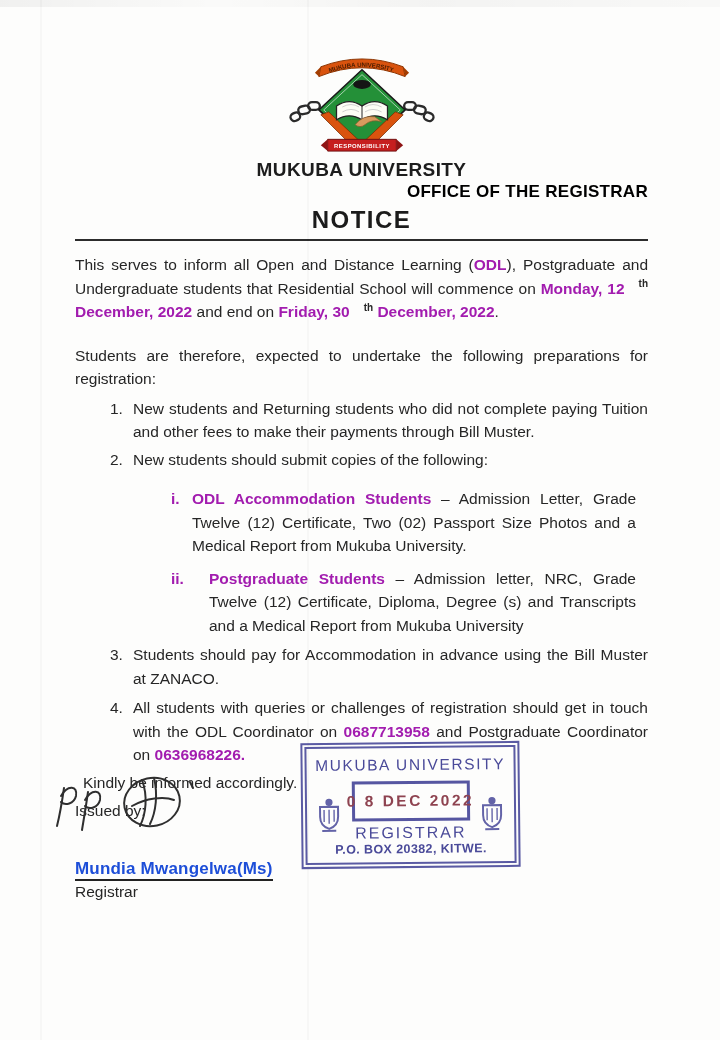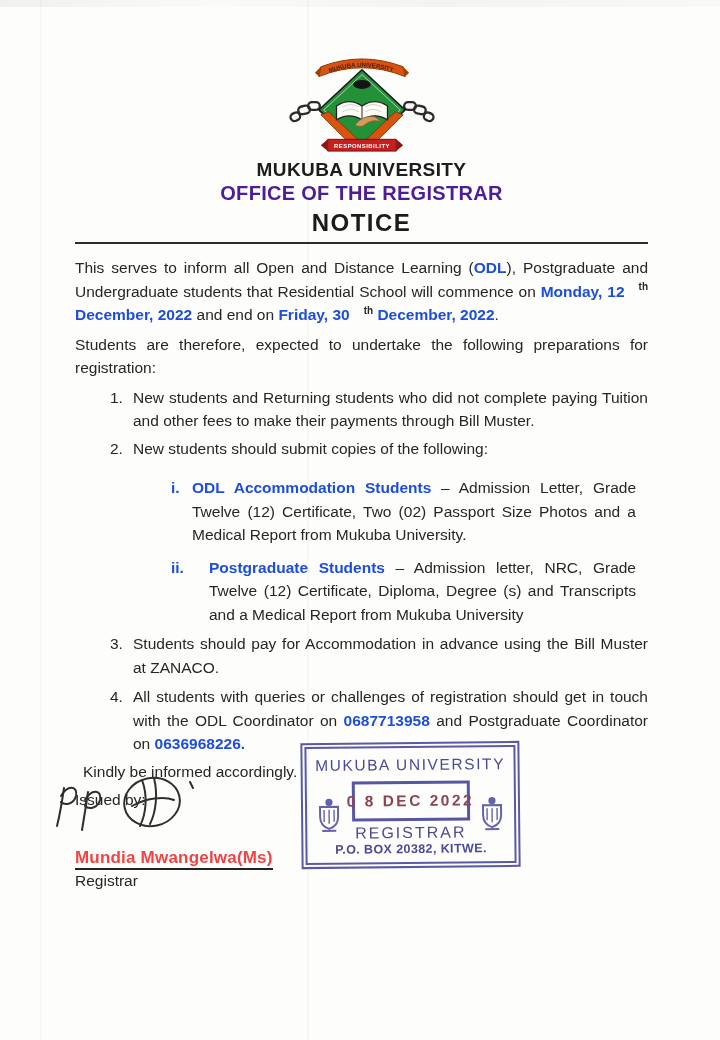--- a/index.html
+++ b/index.html
@@ -4,36 +4,36 @@
 <style>
   html,body{margin:0;padding:0;background:#e9e9e9;}
   .page{position:relative;width:720px;height:1040px;background:#fdfdfc;overflow:hidden;
         font-family:"Liberation Sans",sans-serif;color:#262626;margin:0 auto;}
   .crease-v{position:absolute;top:0;bottom:0;width:2px;background:rgba(0,0,0,0.025);}
   .smudge-top{position:absolute;top:0;left:0;right:0;height:7px;
         background:linear-gradient(90deg,rgba(0,0,0,.05),rgba(0,0,0,.01) 30%,rgba(0,0,0,.04) 60%,rgba(0,0,0,.02));}
   .content{padding:0 72px 0 75px;}
   .logo-wrap{text-align:center;padding-top:56px;line-height:0;}
   .h-univ{font-size:19px;font-weight:bold;text-align:center;margin:3px 0 0;letter-spacing:.4px;color:#1d1d1d;}
-  .h-office{font-size:20px;font-weight:bold;text-align:center;margin:1px 0 0;letter-spacing:.3px;color:#4c1d95;}
+  .h-office{font-size:17px;font-weight:bold;text-align:right;margin:1px 0 0;letter-spacing:.3px;color:#000000;}
   .h-notice{font-size:24px;font-weight:bold;text-align:center;margin:4px 0 0;letter-spacing:1.5px;color:#1b1b1b;}
   .rule{border:0;border-top:2.5px solid #2c2c2c;margin:5px 0 0;}
   .para{font-size:15.5px;line-height:23.5px;text-align:justify;margin:12px 0 0;}
-  .b{font-weight:bold;color:#1d4ed8;}
+  .b{font-weight:bold;color:#a21caf;}
   sup.sup{font-size:10px;font-weight:bold;vertical-align:super;line-height:0;padding-left:14px;}
   .li{display:flex;font-size:15.5px;line-height:23.5px;margin:4px 0 0 35px;}
   .li .num{flex:none;width:23px;}
   .li .txt{flex:1;text-align:justify;}
   .li.sub{margin:16px 12px 0 96px;}
   .li.sub .num{width:21px;}
   .li.sub2{margin-top:9px;gap:17px;}
   .closing{font-size:15.5px;line-height:23.5px;margin:4px 8px 0;}
   .issued{font-size:15.5px;line-height:23.5px;margin:5px 0 0;}
   .sig-svg{position:absolute;left:52px;top:766px;}
-  .name{display:inline-block;font-size:17px;font-weight:bold;color:#ef4444;
+  .name{display:inline-block;font-size:17px;font-weight:bold;color:#1d4ed8;
         border-bottom:2.2px solid #222;margin:36px 0 0;letter-spacing:.2px;text-align:center;}
   .title{font-size:15.5px;margin:2px 0 0;}
   .stamp{position:absolute;left:301px;top:742px;width:219px;height:126px;
          border:6px double rgba(72,72,153,.9);box-sizing:border-box;transform:rotate(-.6deg);
          color:#4a4a99;text-align:center;background:rgba(255,255,255,0);}
   .stamp-univ{font-size:15.5px;letter-spacing:1.6px;margin-top:8px;font-weight:500;}
   .stamp-datebox{width:118px;height:40px;margin:7px auto 0;border:3px solid rgba(72,72,153,.92);
          box-sizing:border-box;display:flex;align-items:center;justify-content:center;}
   .stamp-date{font-size:15.5px;font-weight:bold;letter-spacing:2.5px;color:#8e4350;white-space:nowrap;}
   .stamp-reg{font-size:16px;letter-spacing:2px;margin-top:3px;}
@@ -83,21 +83,21 @@
       </svg>
     </div>
 
     <div class="h-univ">MUKUBA UNIVERSITY</div>
     <div class="h-office">OFFICE OF THE REGISTRAR</div>
     <div class="h-notice">NOTICE</div>
     <hr class="rule">
 
     <p class="para"><span>This serves to inform all Open and Distance Learning (</span><span class="b">ODL</span><span>), Postgraduate and Undergraduate students that Residential School will commence on </span><span class="b">Monday, 12</span><sup class="sup">th</sup><span class="b"> December, 2022</span><span> and end on </span><span class="b">Friday, 30</span><sup class="sup">th</sup><span class="b"> December, 2022</span><span>.</span></p>
 
-    <p class="para" style="margin-top:6px">Students are therefore, expected to undertake the following preparations for registration:</p>
+    <p class="para" style="margin-top:20px">Students are therefore, expected to undertake the following preparations for registration:</p>
 
     <div class="li" style="margin-top:6px">
       <span class="num">1.</span>
       <span class="txt">New students and Returning students who did not complete paying Tuition and other fees to make their payments through Bill Muster.</span>
     </div>
 
     <div class="li">
       <span class="num">2.</span>
       <span class="txt">New students should submit copies of the following:</span>
     </div>

